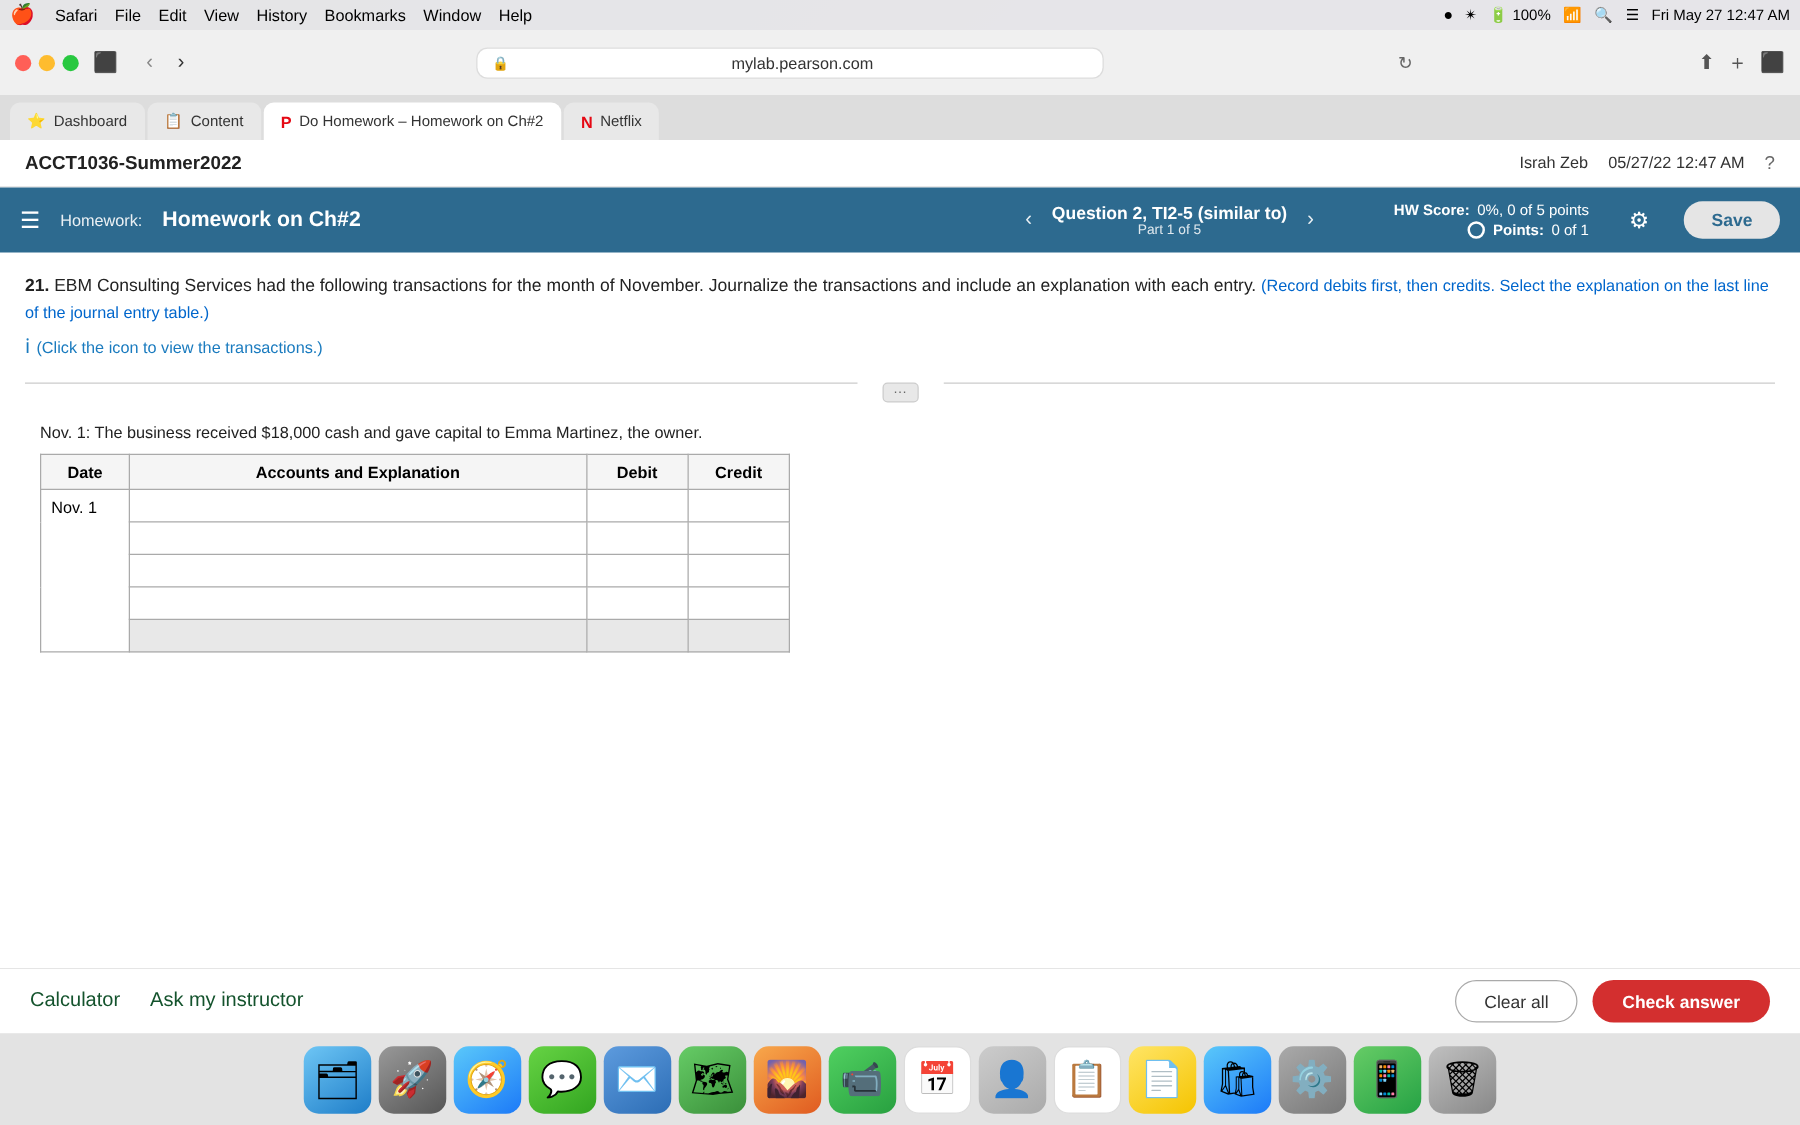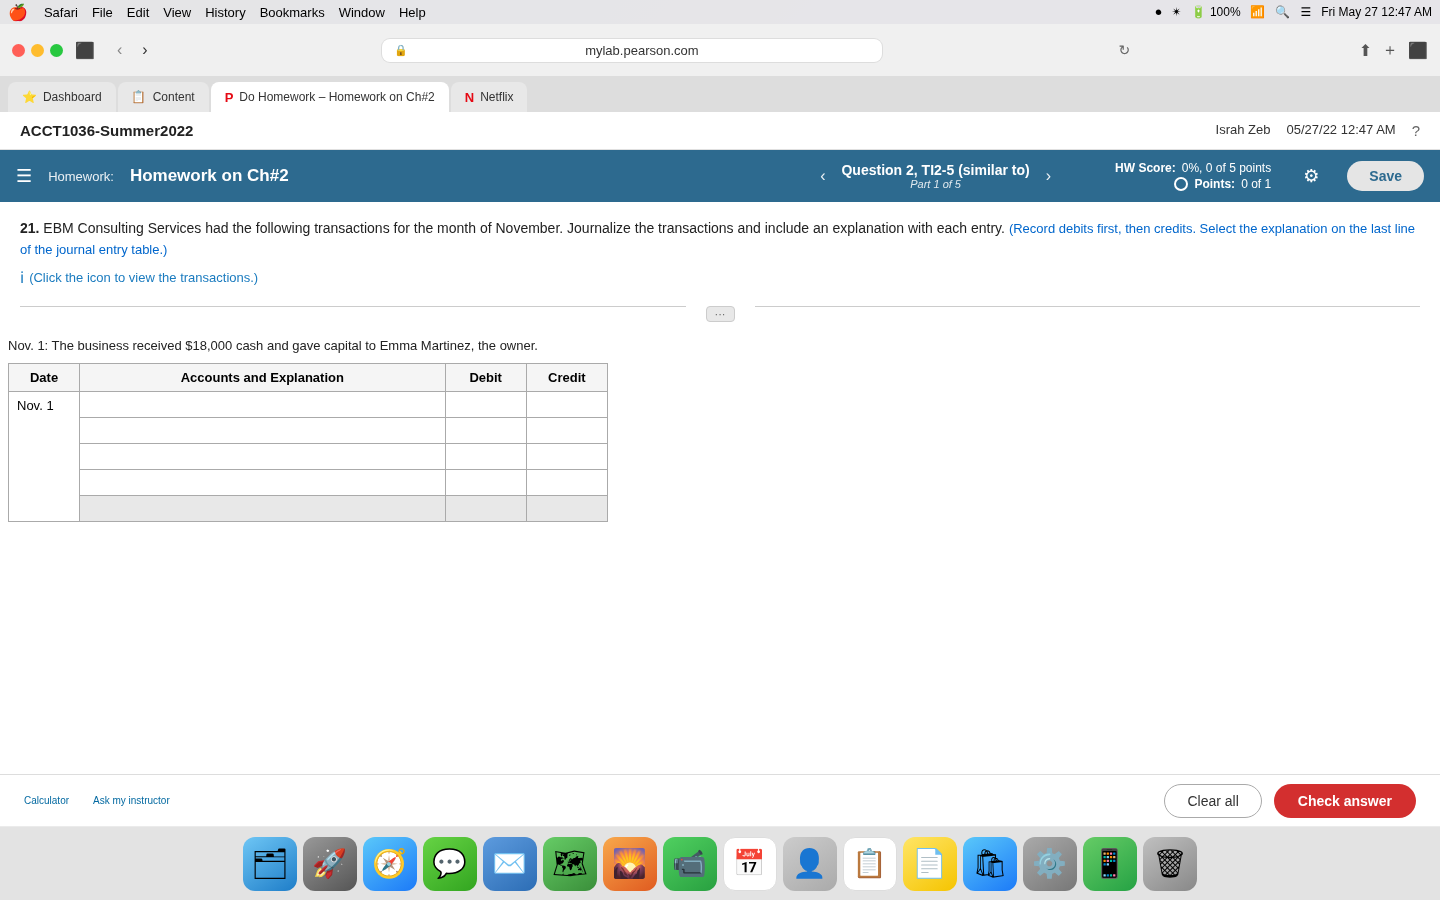--- a/index.html
+++ b/index.html
@@ -96,21 +96,21 @@
       height: 52px;
       gap: 16px;
     }
     .menu-icon { font-size: 18px; cursor: pointer; }
     .hw-label { font-size: 13px; opacity: 0.9; }
     .hw-name { font-size: 17px; font-weight: 600; }
     .question-nav { display: flex; align-items: center; gap: 8px; margin-left: auto; text-align: center; }
     .nav-arrow { background: none; border: none; color: white; font-size: 16px; cursor: pointer; opacity: 0.9; padding: 4px 8px; }
     .question-info { text-align: center; }
     .question-title { font-size: 14px; font-weight: 600; }
-    .question-part { font-size: 11px; opacity: 0.85; font-style: italic; }
+    .question-part { font-size: 11px; opacity: 0.85; }
     .score-section { display: flex; flex-direction: column; align-items: flex-end; font-size: 12px; margin-left: 40px; gap: 2px; }
     .score-row { display: flex; align-items: center; gap: 6px; }
     .hw-score-label { font-weight: 600; }
     .points-circle { width: 14px; height: 14px; border-radius: 50%; border: 2px solid white; display: inline-block; }
     .settings-btn { background: none; border: none; color: white; font-size: 18px; cursor: pointer; margin-left: 16px; }
     .save-btn {
       background: #e5e5e5;
       color: #2d6a8f;
       border: none;
       border-radius: 20px;
@@ -126,21 +126,21 @@
     .question-instruction { color: #0066cc; font-size: 13px; }
     .click-icon-link { color: #1a7bbf; font-size: 13px; display: flex; align-items: center; gap: 5px; margin-top: 6px; cursor: pointer; }
     .info-circle { color: #1a7bbf; font-size: 16px; }
 
     
     .divider-container { display: flex; justify-content: center; padding: 6px 0; }
     .divider-line { border: none; border-top: 1px solid #ccc; flex: 1; margin: 0 20px; }
     .divider-dots { background: #e8e8e8; border: 1px solid #ccc; border-radius: 4px; padding: 1px 8px; font-size: 11px; color: #666; }
 
     
-    .transaction-section { padding: 10px 8px; }
+    .transaction-section { padding: 10px 32px; }
     .transaction-desc { font-size: 13px; margin-bottom: 10px; color: #222; }
 
     
     .journal-table { border-collapse: collapse; width: 600px; }
     .journal-table th {
       background: #f5f5f5;
       border: 1px solid #aaa;
       padding: 6px 8px;
       font-size: 13px;
       font-weight: 600;
@@ -180,21 +180,21 @@
       right: 0;
       height: 52px;
       background: white;
       border-top: 1px solid #ddd;
       display: flex;
       align-items: center;
       padding: 0 24px;
       z-index: 100;
     }
     .bottom-left { display: flex; gap: 24px; }
-    .bottom-link { font-size: 10px; color: #0369a1; text-decoration: none; cursor: pointer; font-weight: 400; }
+    .bottom-link { font-size: 16px; color: #14532d; text-decoration: none; cursor: pointer; font-weight: 400; }
     .bottom-right { margin-left: auto; display: flex; gap: 12px; align-items: center; }
     .clear-all-btn {
       background: white;
       border: 1px solid #aaa;
       border-radius: 20px;
       padding: 8px 22px;
       font-size: 14px;
       cursor: pointer;
       color: #333;
     }

